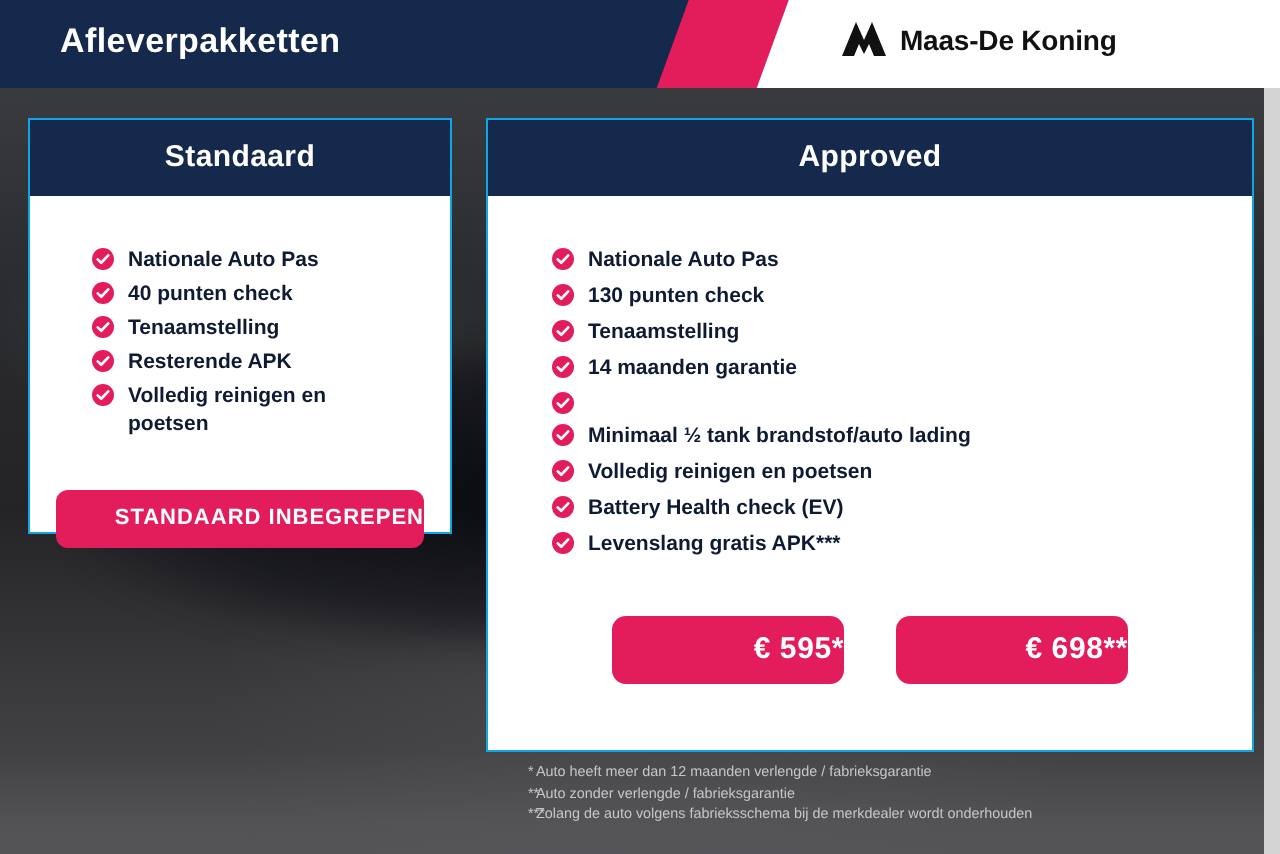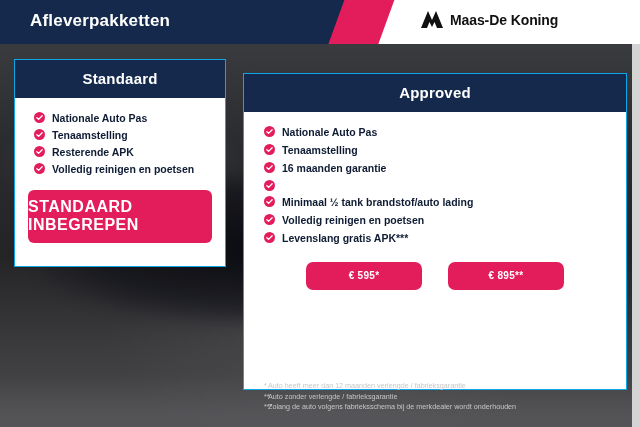--- a/index.html
+++ b/index.html
@@ -142,29 +142,29 @@
   }
 
   .card-standaard {
     left: 14px;
     top: 59px;
     width: 212px;
     height: 208px;
   }
   .card-approved {
     left: 243px;
-    top: 73px;
+    top: 59px;
     width: 384px;
     height: 317px;
   }
 
   
   ul.features {
     list-style: none;
-    margin: 4px;
+    margin: 16px;
     padding: 0;
   }
   ul.features > li {
     display: flex;
     align-items: flex-start;
     gap: 7px;
     padding: 0 10px 0 15px;
     margin-bottom: 3px;
     color: #0e1b33;
     font-size: 10.5px;
@@ -192,43 +192,43 @@
   .btn-standaard {
     display: block;
     width: 100%;
     box-sizing: border-box;
     background: #e31c5c;
     color: #ffffff;
     border: none;
     border-radius: 6px;
     padding: 8px 0 9px 0;
     font-family: "Liberation Sans", sans-serif;
-    font-size: 16px;
+    font-size: 11px;
     font-weight: bold;
     letter-spacing: 0.5px;
-    text-align: left;
+    text-align: right;
     cursor: pointer;
   }
   .price-row {
     display: flex;
     justify-content: center;
     gap: 26px;
     padding: 13px 0 0 0;
   }
   .btn-price {
     background: #e31c5c;
     color: #ffffff;
     border: none;
     border-radius: 7px;
     width: 116px;
     padding: 8px 0 9px 0;
     font-family: "Liberation Sans", sans-serif;
-    font-size: 10px;
-    font-weight: bold;
-    text-align: center;
+    font-size: 15px;
+    font-weight: bold;
+    text-align: right;
     letter-spacing: 0.3px;
     cursor: pointer;
   }
 
   
   .footnotes {
     position: absolute;
     left: 243px;
     top: 381px;
     width: 384px;
@@ -284,20 +284,27 @@
             <circle cx="10" cy="10" r="10" fill="#e31c5c"></circle>
             <path d="M5.2 10.3 L8.4 13.4 L14.8 6.7" stroke="#ffffff" stroke-width="2.4" fill="none" stroke-linecap="round" stroke-linejoin="round"></path>
           </svg>
           <span class="feat-text">Nationale Auto Pas</span>
         </li>
         <li>
           <svg class="check" viewBox="0 0 20 20">
             <circle cx="10" cy="10" r="10" fill="#e31c5c"></circle>
             <path d="M5.2 10.3 L8.4 13.4 L14.8 6.7" stroke="#ffffff" stroke-width="2.4" fill="none" stroke-linecap="round" stroke-linejoin="round"></path>
           </svg>
+          <span class="feat-text">40 punten check</span>
+        </li>
+        <li>
+          <svg class="check" viewBox="0 0 20 20">
+            <circle cx="10" cy="10" r="10" fill="#e31c5c"></circle>
+            <path d="M5.2 10.3 L8.4 13.4 L14.8 6.7" stroke="#ffffff" stroke-width="2.4" fill="none" stroke-linecap="round" stroke-linejoin="round"></path>
+          </svg>
           <span class="feat-text">Tenaamstelling</span>
         </li>
         <li>
           <svg class="check" viewBox="0 0 20 20">
             <circle cx="10" cy="10" r="10" fill="#e31c5c"></circle>
             <path d="M5.2 10.3 L8.4 13.4 L14.8 6.7" stroke="#ffffff" stroke-width="2.4" fill="none" stroke-linecap="round" stroke-linejoin="round"></path>
           </svg>
           <span class="feat-text">Resterende APK</span>
         </li>
         <li>
@@ -323,60 +330,74 @@
             <circle cx="10" cy="10" r="10" fill="#e31c5c"></circle>
             <path d="M5.2 10.3 L8.4 13.4 L14.8 6.7" stroke="#ffffff" stroke-width="2.4" fill="none" stroke-linecap="round" stroke-linejoin="round"></path>
           </svg>
           <span class="feat-text">Nationale Auto Pas</span>
         </li>
         <li>
           <svg class="check" viewBox="0 0 20 20">
             <circle cx="10" cy="10" r="10" fill="#e31c5c"></circle>
             <path d="M5.2 10.3 L8.4 13.4 L14.8 6.7" stroke="#ffffff" stroke-width="2.4" fill="none" stroke-linecap="round" stroke-linejoin="round"></path>
           </svg>
+          <span class="feat-text">130 punten check</span>
+        </li>
+        <li>
+          <svg class="check" viewBox="0 0 20 20">
+            <circle cx="10" cy="10" r="10" fill="#e31c5c"></circle>
+            <path d="M5.2 10.3 L8.4 13.4 L14.8 6.7" stroke="#ffffff" stroke-width="2.4" fill="none" stroke-linecap="round" stroke-linejoin="round"></path>
+          </svg>
           <span class="feat-text">Tenaamstelling</span>
         </li>
         <li>
           <svg class="check" viewBox="0 0 20 20">
             <circle cx="10" cy="10" r="10" fill="#e31c5c"></circle>
             <path d="M5.2 10.3 L8.4 13.4 L14.8 6.7" stroke="#ffffff" stroke-width="2.4" fill="none" stroke-linecap="round" stroke-linejoin="round"></path>
           </svg>
-          <span class="feat-text">16 maanden garantie</span>
+          <span class="feat-text">14 maanden garantie</span>
         </li>
         <li>
           <svg class="check" viewBox="0 0 20 20">
             <circle cx="10" cy="10" r="10" fill="#e31c5c"></circle>
             <path d="M5.2 10.3 L8.4 13.4 L14.8 6.7" stroke="#ffffff" stroke-width="2.4" fill="none" stroke-linecap="round" stroke-linejoin="round"></path>
           </svg>
         </li>
         <li>
           <svg class="check" viewBox="0 0 20 20">
             <circle cx="10" cy="10" r="10" fill="#e31c5c"></circle>
             <path d="M5.2 10.3 L8.4 13.4 L14.8 6.7" stroke="#ffffff" stroke-width="2.4" fill="none" stroke-linecap="round" stroke-linejoin="round"></path>
           </svg>
           <span class="feat-text">Minimaal ½ tank brandstof/auto lading</span>
         </li>
         <li>
           <svg class="check" viewBox="0 0 20 20">
             <circle cx="10" cy="10" r="10" fill="#e31c5c"></circle>
             <path d="M5.2 10.3 L8.4 13.4 L14.8 6.7" stroke="#ffffff" stroke-width="2.4" fill="none" stroke-linecap="round" stroke-linejoin="round"></path>
           </svg>
           <span class="feat-text">Volledig reinigen en poetsen</span>
+        </li>
+        <li>
+          <svg class="check" viewBox="0 0 20 20">
+            <circle cx="10" cy="10" r="10" fill="#e31c5c"></circle>
+            <path d="M5.2 10.3 L8.4 13.4 L14.8 6.7" stroke="#ffffff" stroke-width="2.4" fill="none" stroke-linecap="round" stroke-linejoin="round"></path>
+          </svg>
+          <span class="feat-text">Battery Health check (EV)</span>
         </li>
         <li>
           <svg class="check" viewBox="0 0 20 20">
             <circle cx="10" cy="10" r="10" fill="#e31c5c"></circle>
             <path d="M5.2 10.3 L8.4 13.4 L14.8 6.7" stroke="#ffffff" stroke-width="2.4" fill="none" stroke-linecap="round" stroke-linejoin="round"></path>
           </svg>
           <span class="feat-text">Levenslang gratis APK***</span>
         </li>
       </ul>
       <div class="price-row">
         <button class="btn-price">€ 595*</button>
-        <button class="btn-price">€ 895**</button>
+        <button class="btn-price">€ 698**</button>
       </div>
     </div>
   </div>
 
   <div class="footnotes">
     <div class="footnote">
       <span class="fn-mark">*</span>
       <span class="fn-text">Auto heeft meer dan 12 maanden verlengde / fabrieksgarantie</span>
     </div>
     <div class="footnote">

